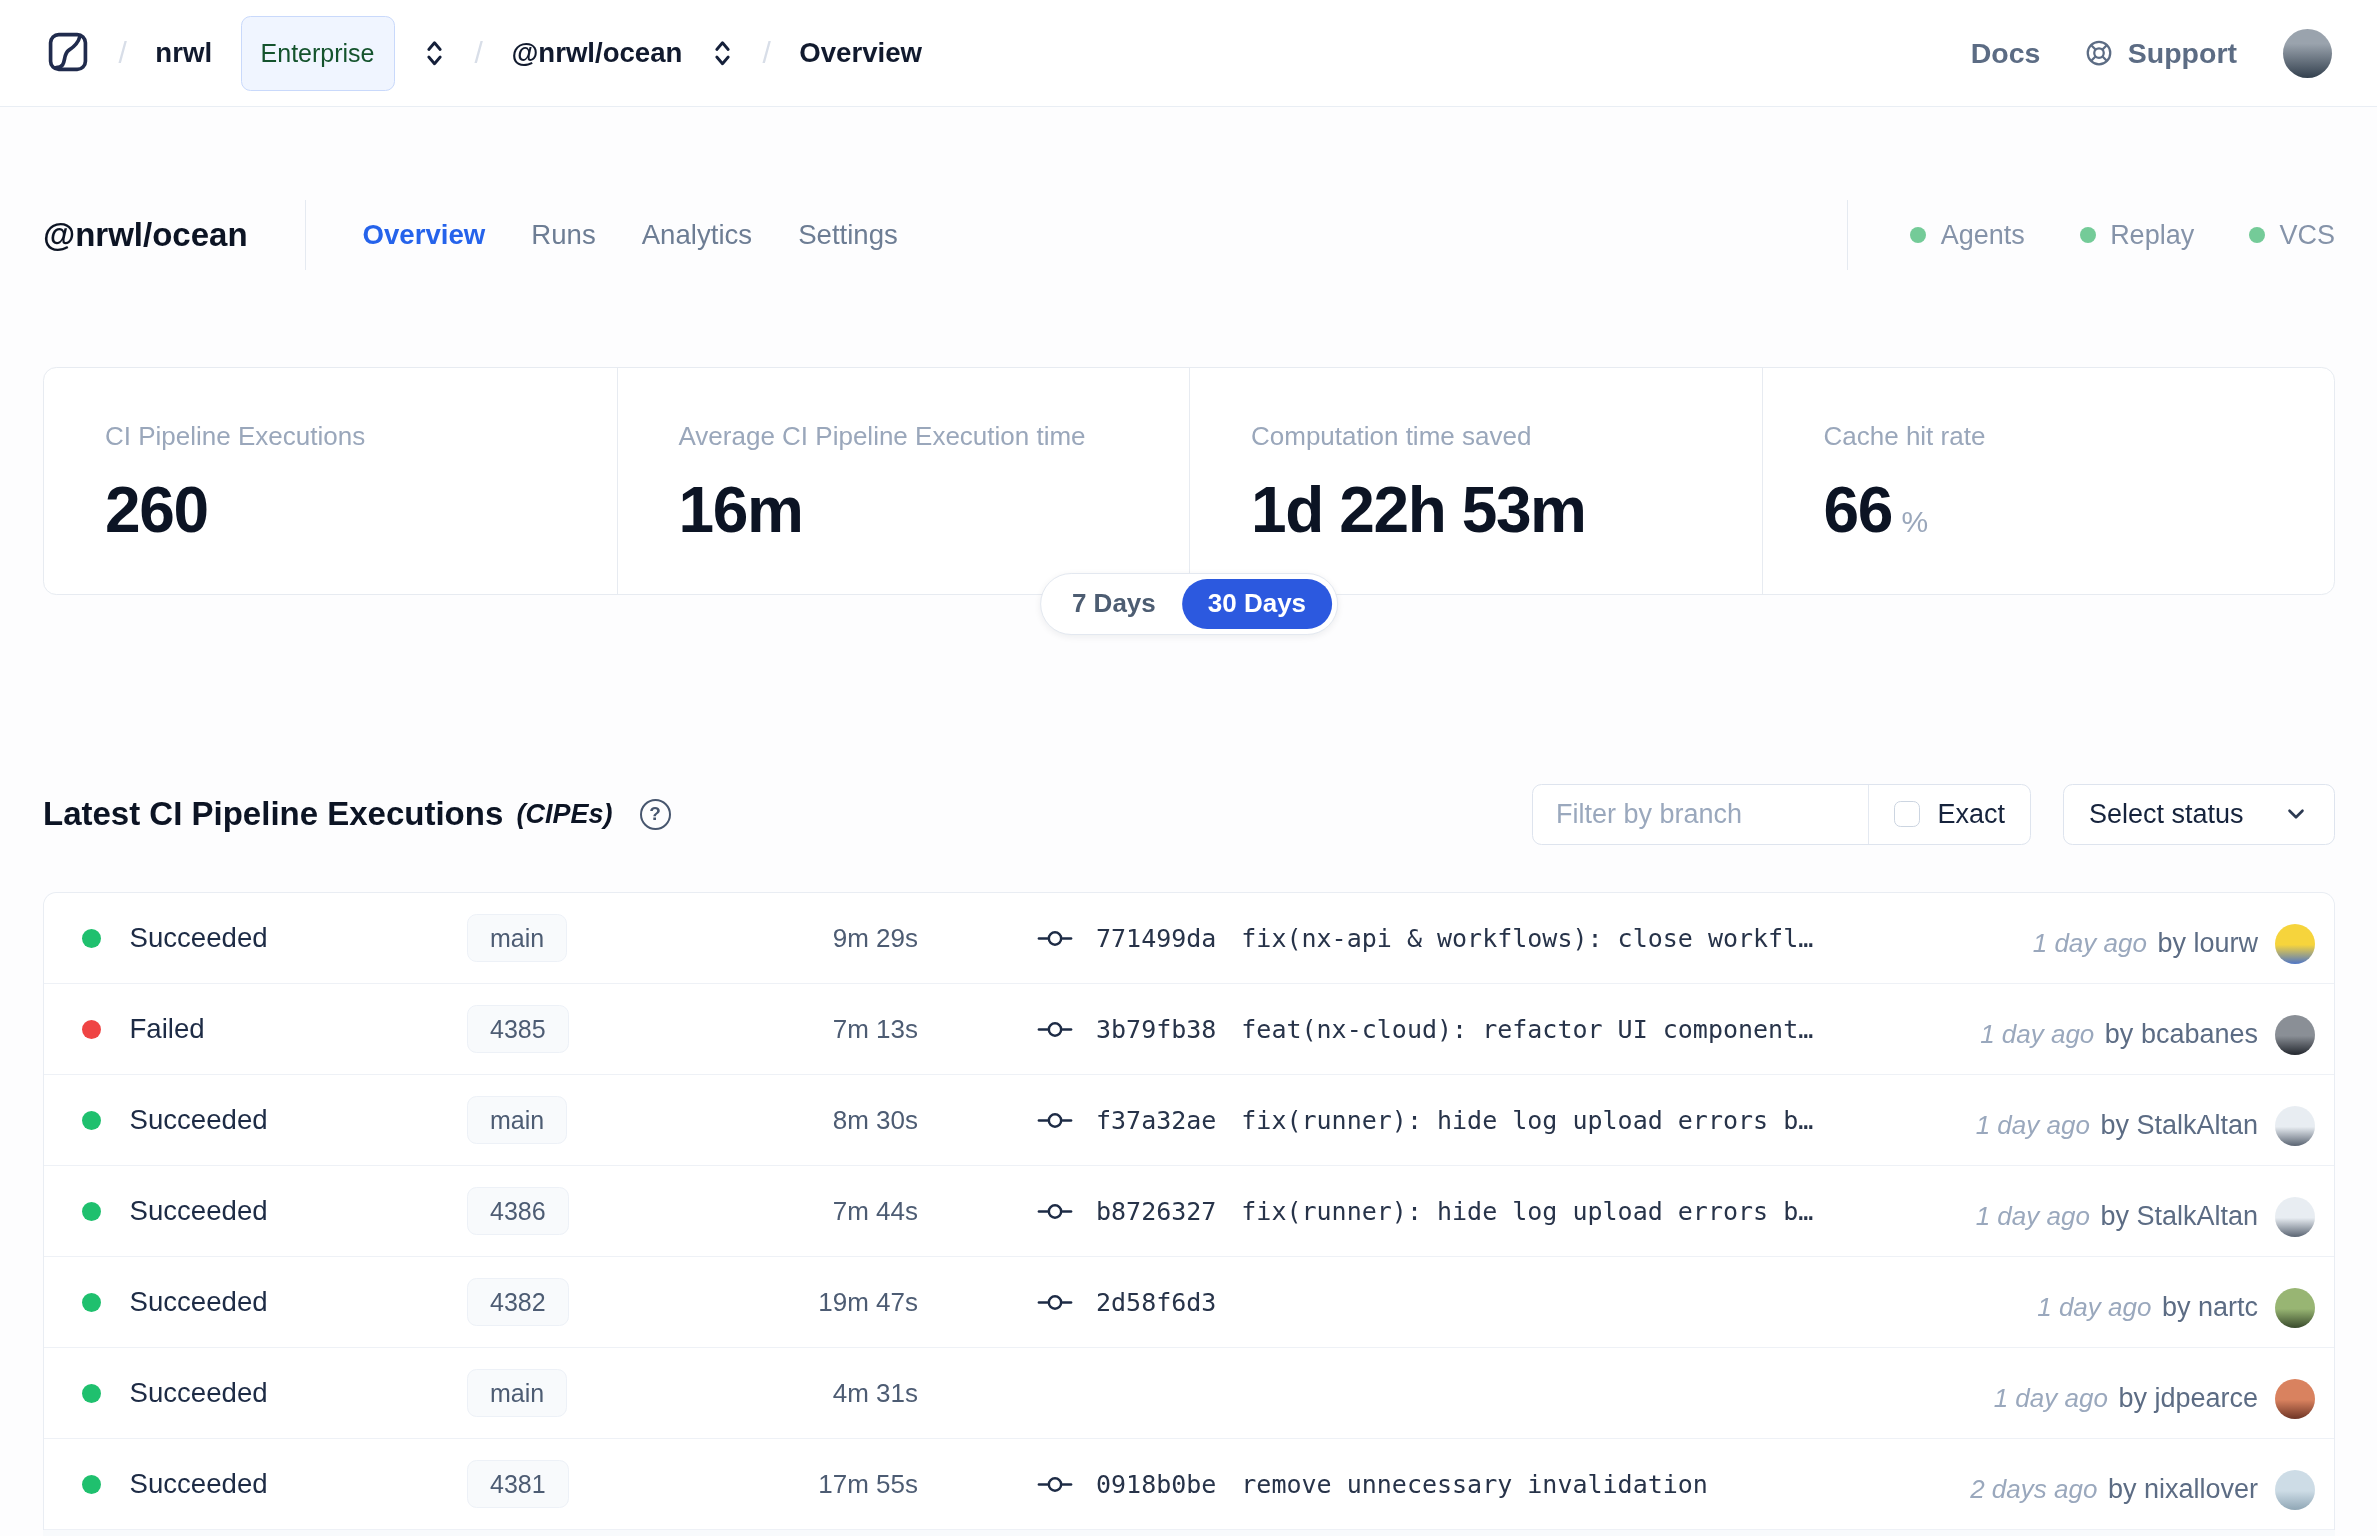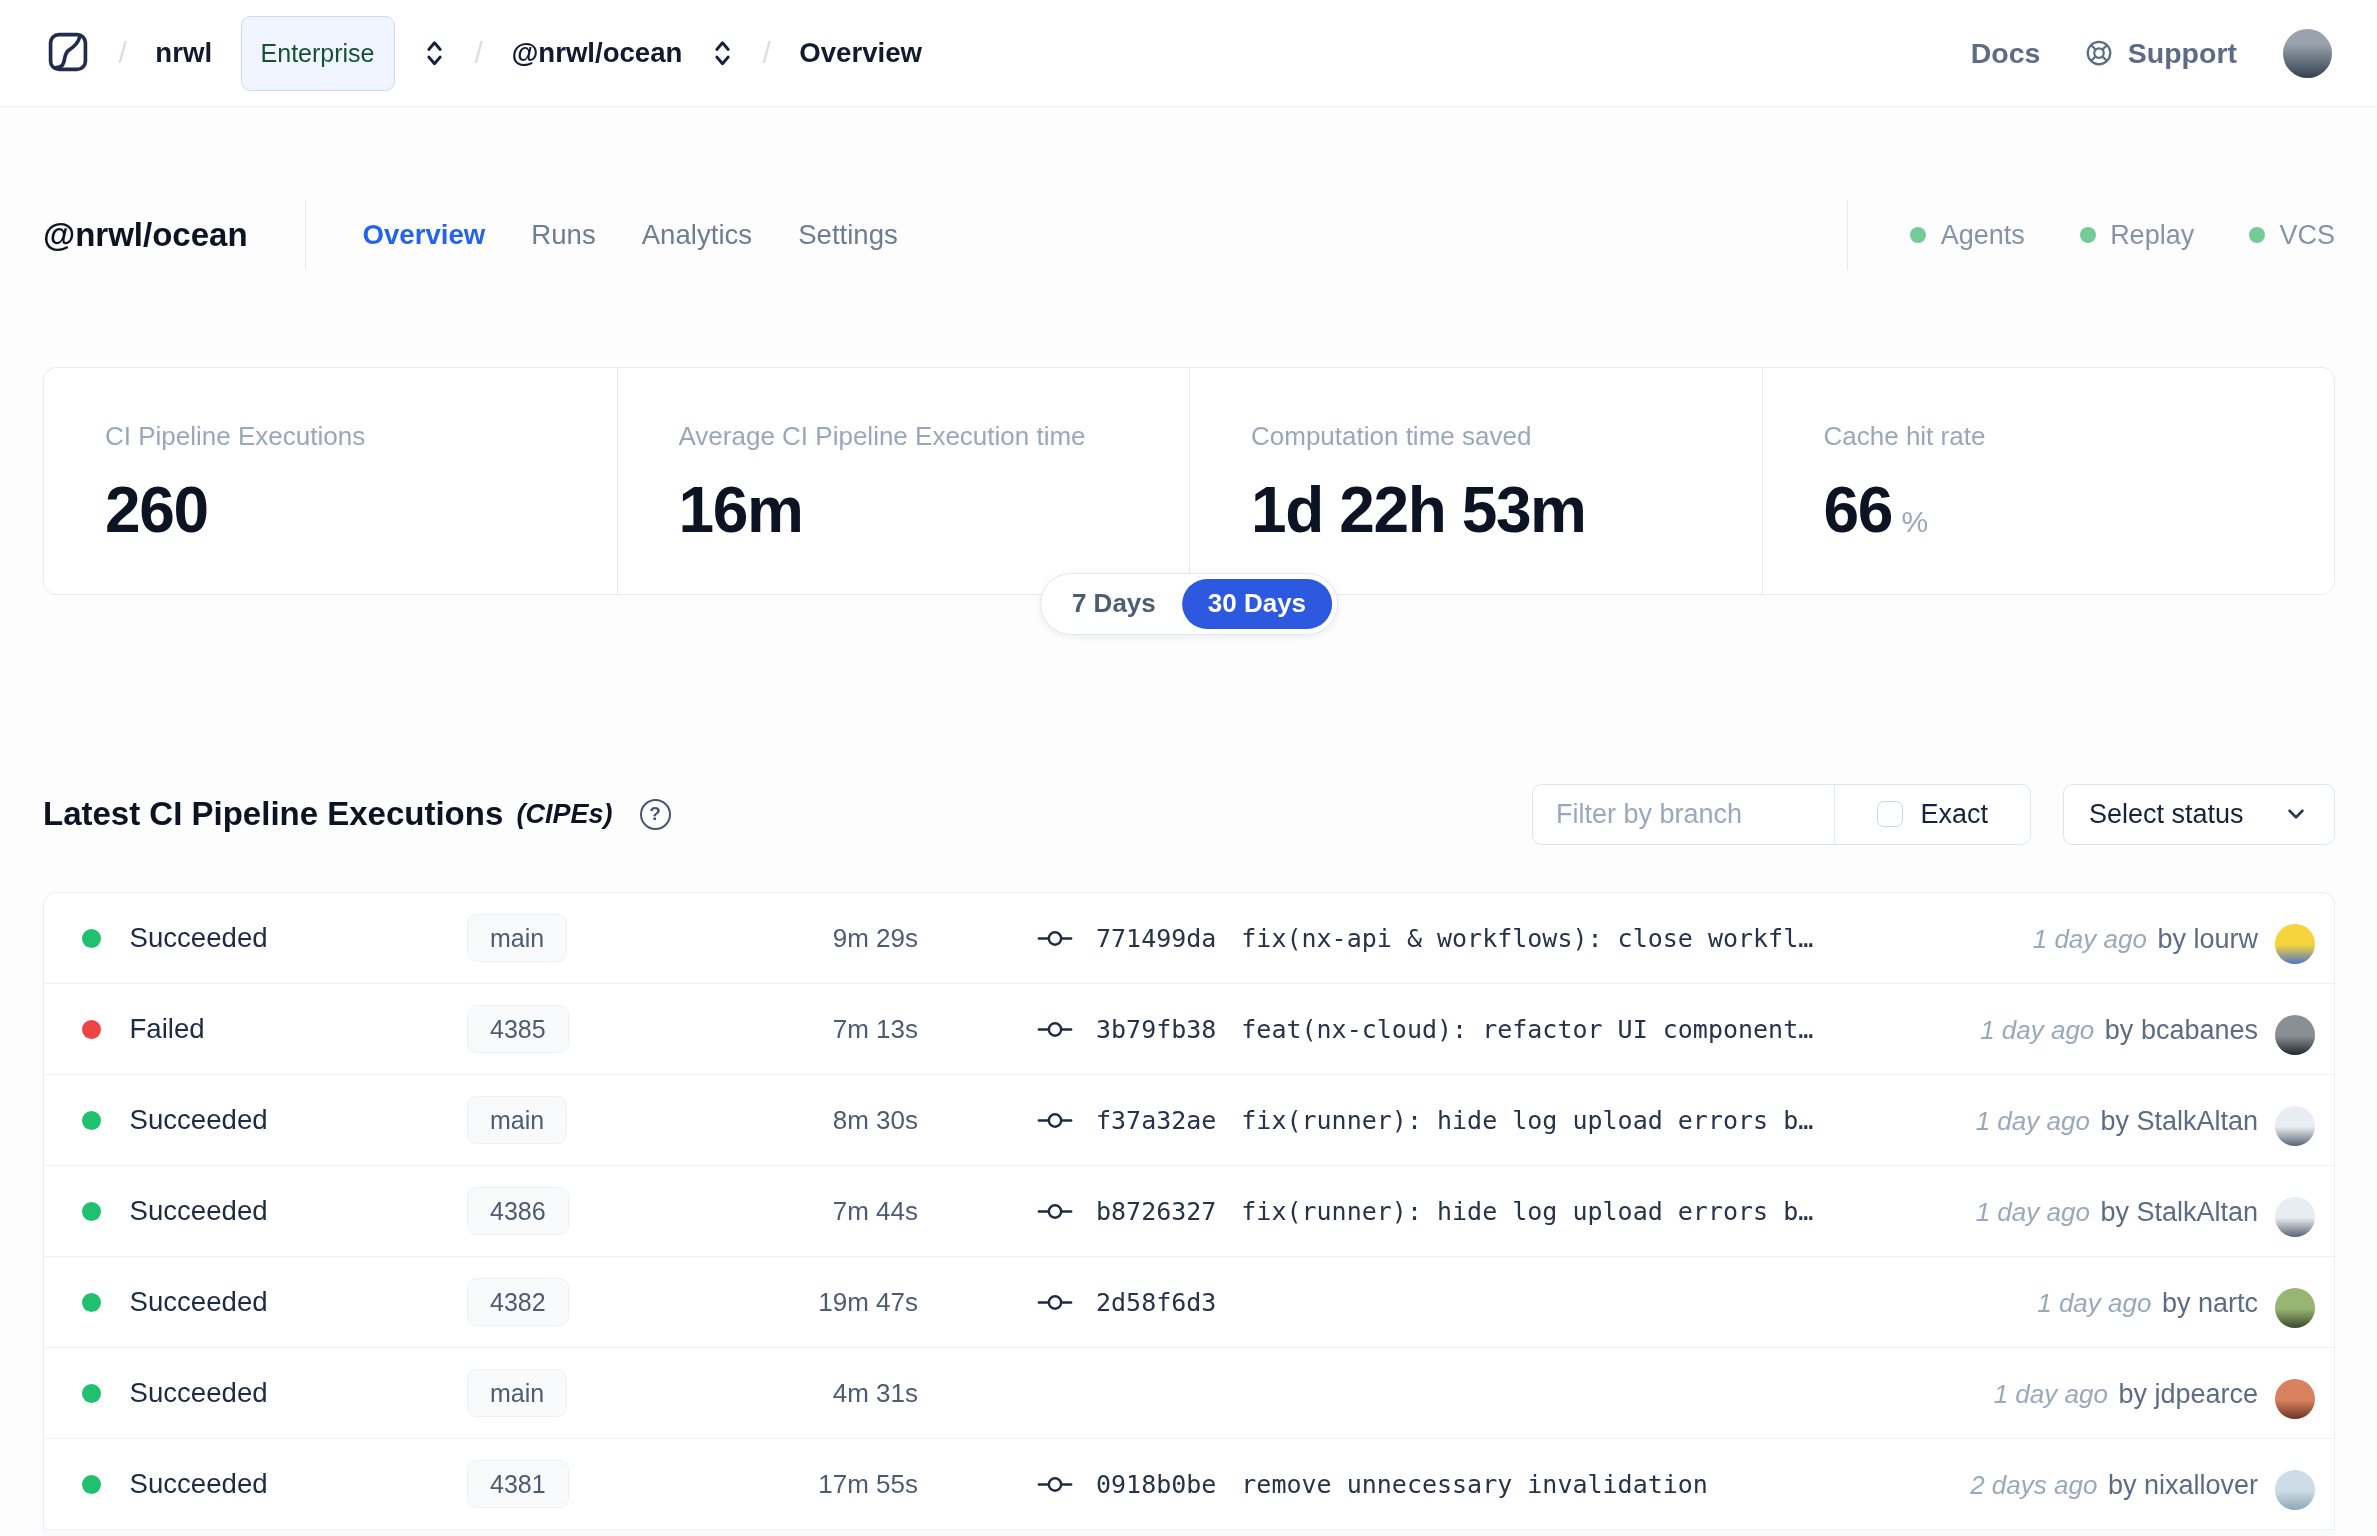--- a/index.html
+++ b/index.html
@@ -59,21 +59,21 @@
   .cipes-title-suffix { font-style:italic; font-size:27px; font-weight:600; margin-left:13.3px; color:#0c1424; }
   .help-circle { margin-left:27px; width:31px; height:31px; border:2.4px solid #47566e;
            border-radius:50%; display:flex; align-items:center; justify-content:center;
            font-size:19px; font-weight:700; color:#47566e; }
   .controls { margin-left:auto; display:flex; gap:32px; }
   .filter-group { display:flex; width:499px; height:61px; border:1px solid #dee4ee;
            border-radius:9.5px; background:#fff; align-items:stretch; }
   .filter-input { flex:1; border:none; outline:none; background:none; padding:0 23px;
            font-size:27px; font-family:inherit; color:#1d2b45; min-width:0; }
   .filter-input::placeholder { color:#9aa8bd; }
-  .exact-wrap { display:flex; align-items:center; gap:17px; padding:0 42px;
+  .exact-wrap { display:flex; align-items:center; gap:17px; padding:0 25px;
            border-left:1px solid #e4e9f1; }
   .checkbox { width:26px; height:26px; border:1.9px solid #ccd5e1; border-radius:6.7px; background:#fff; }
   .exact-label { font-size:27px; color:#16233c; font-weight:500; }
   .select-status { width:272px; height:61px; border:1px solid #dee4ee; border-radius:9.5px;
            background:#fff; display:flex; align-items:center; justify-content:space-between;
            padding:0 25px; font-size:27px; color:#16233c; font-weight:500; cursor:pointer; }
 
   
   .table { margin-top:40px; background:#fff; border:1px solid #e9edf3; border-bottom:none;
            border-radius:13.3px 13.3px 0 0; overflow:hidden; }
@@ -83,21 +83,21 @@
   .dot-success { background:#1fc06e; }
   .dot-failed { background:#ef4444; }
   .status-text { font-size:27.6px; font-weight:500; color:#1d2b45; }
   .cell-branch { width:266px; }
   .branch-badge { display:inline-block; background:#f8fafc; border:1px solid #edf1f7;
            border-radius:9.5px; padding:8.6px 22px; font-size:25px; color:#4d5c73; }
   .cell-duration { width:185px; text-align:right; font-size:26px; color:#4d5c73; }
   .cell-commit { display:flex; align-items:center; gap:23px; margin-left:119px;
            font-family:"DejaVu Sans Mono", monospace; font-size:25px; color:#273349; white-space:nowrap; }
   .commit-msg { margin-left:1.9px; }
-  .cell-meta { margin-left:auto; display:flex; padding-right:19px; white-space:nowrap;margin-top:11px; }
+  .cell-meta { margin-left:auto; display:flex; align-items:center; padding-right:19px; white-space:nowrap;margin-top:11px; }
   .time-ago { font-style:italic; color:#9aa8bd; font-size:26px; }
   .author { color:#5c6c84; font-size:27px; margin-left:10.5px; }
   .avatar-sm { width:40px; height:40px; border-radius:50%; margin-left:17px; flex:none; }
   .table-strip { height:6.7px; background:#f8fafc; }
 </style>
 </head>
 <body>
 
 <header class="navbar">
   <div class="crumbs">

